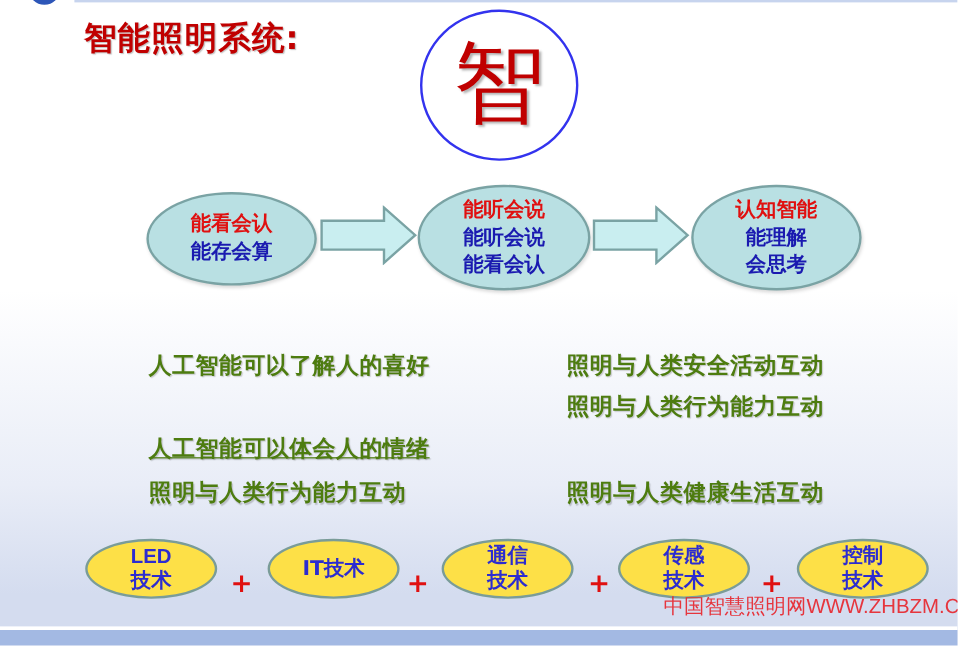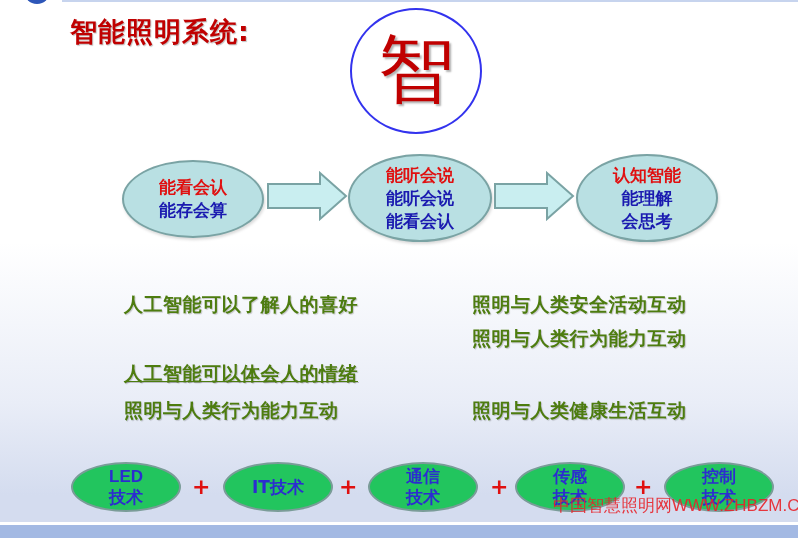--- a/index.html
+++ b/index.html
@@ -27,21 +27,21 @@
     position: absolute; border-radius: 50%; background: #b9e0e3; border: 2px solid #7aa3a4;
     box-sizing: border-box; display: flex; flex-direction: column; align-items: center; justify-content: center;
     font-family: "DejaVu Serif", serif; font-weight: bold; font-size: 17px; line-height: 23px;
     box-shadow: 1px 2px 3px rgba(0,0,0,0.15);
   }
   .stage .red { color: #e01010; }
   .stage .blue { color: #1a1ab0; }
   .arrow { position: absolute; }
   .facts { position: absolute; font-size: 19px; font-weight: bold; color: #4d7c0f; text-shadow: 1px 1px 1px rgba(0,0,0,0.2); letter-spacing: 0.5px; }
   .tech {
-    position: absolute; top: 462px; height: 50px; border-radius: 50%; background: #22c55e;
+    position: absolute; top: 449px; height: 50px; border-radius: 50%; background: #fde047;
     border: 2px solid #7a9c98; box-sizing: border-box; display: flex; flex-direction: column;
     align-items: center; justify-content: center; font-weight: bold; color: #2c2cd0; font-size: 17px; line-height: 21px;
   }
   .plus { position: absolute; top: 474px; color: #e01010; font-size: 22px; font-weight: bold; }
   .bottom-band1 { position: absolute; left: 0; top: 522px; width: 798px; height: 3px; background: #ffffff; }
   .bottom-band2 { position: absolute; left: 0; top: 525px; width: 798px; height: 13px; background: #a3b9e3; }
   .watermark {
     position: absolute; left: 553px; top: 494px; font-family: "Liberation Sans", sans-serif;
     font-size: 17px; color: #e8232a; opacity: 0.9; white-space: nowrap;
   }

